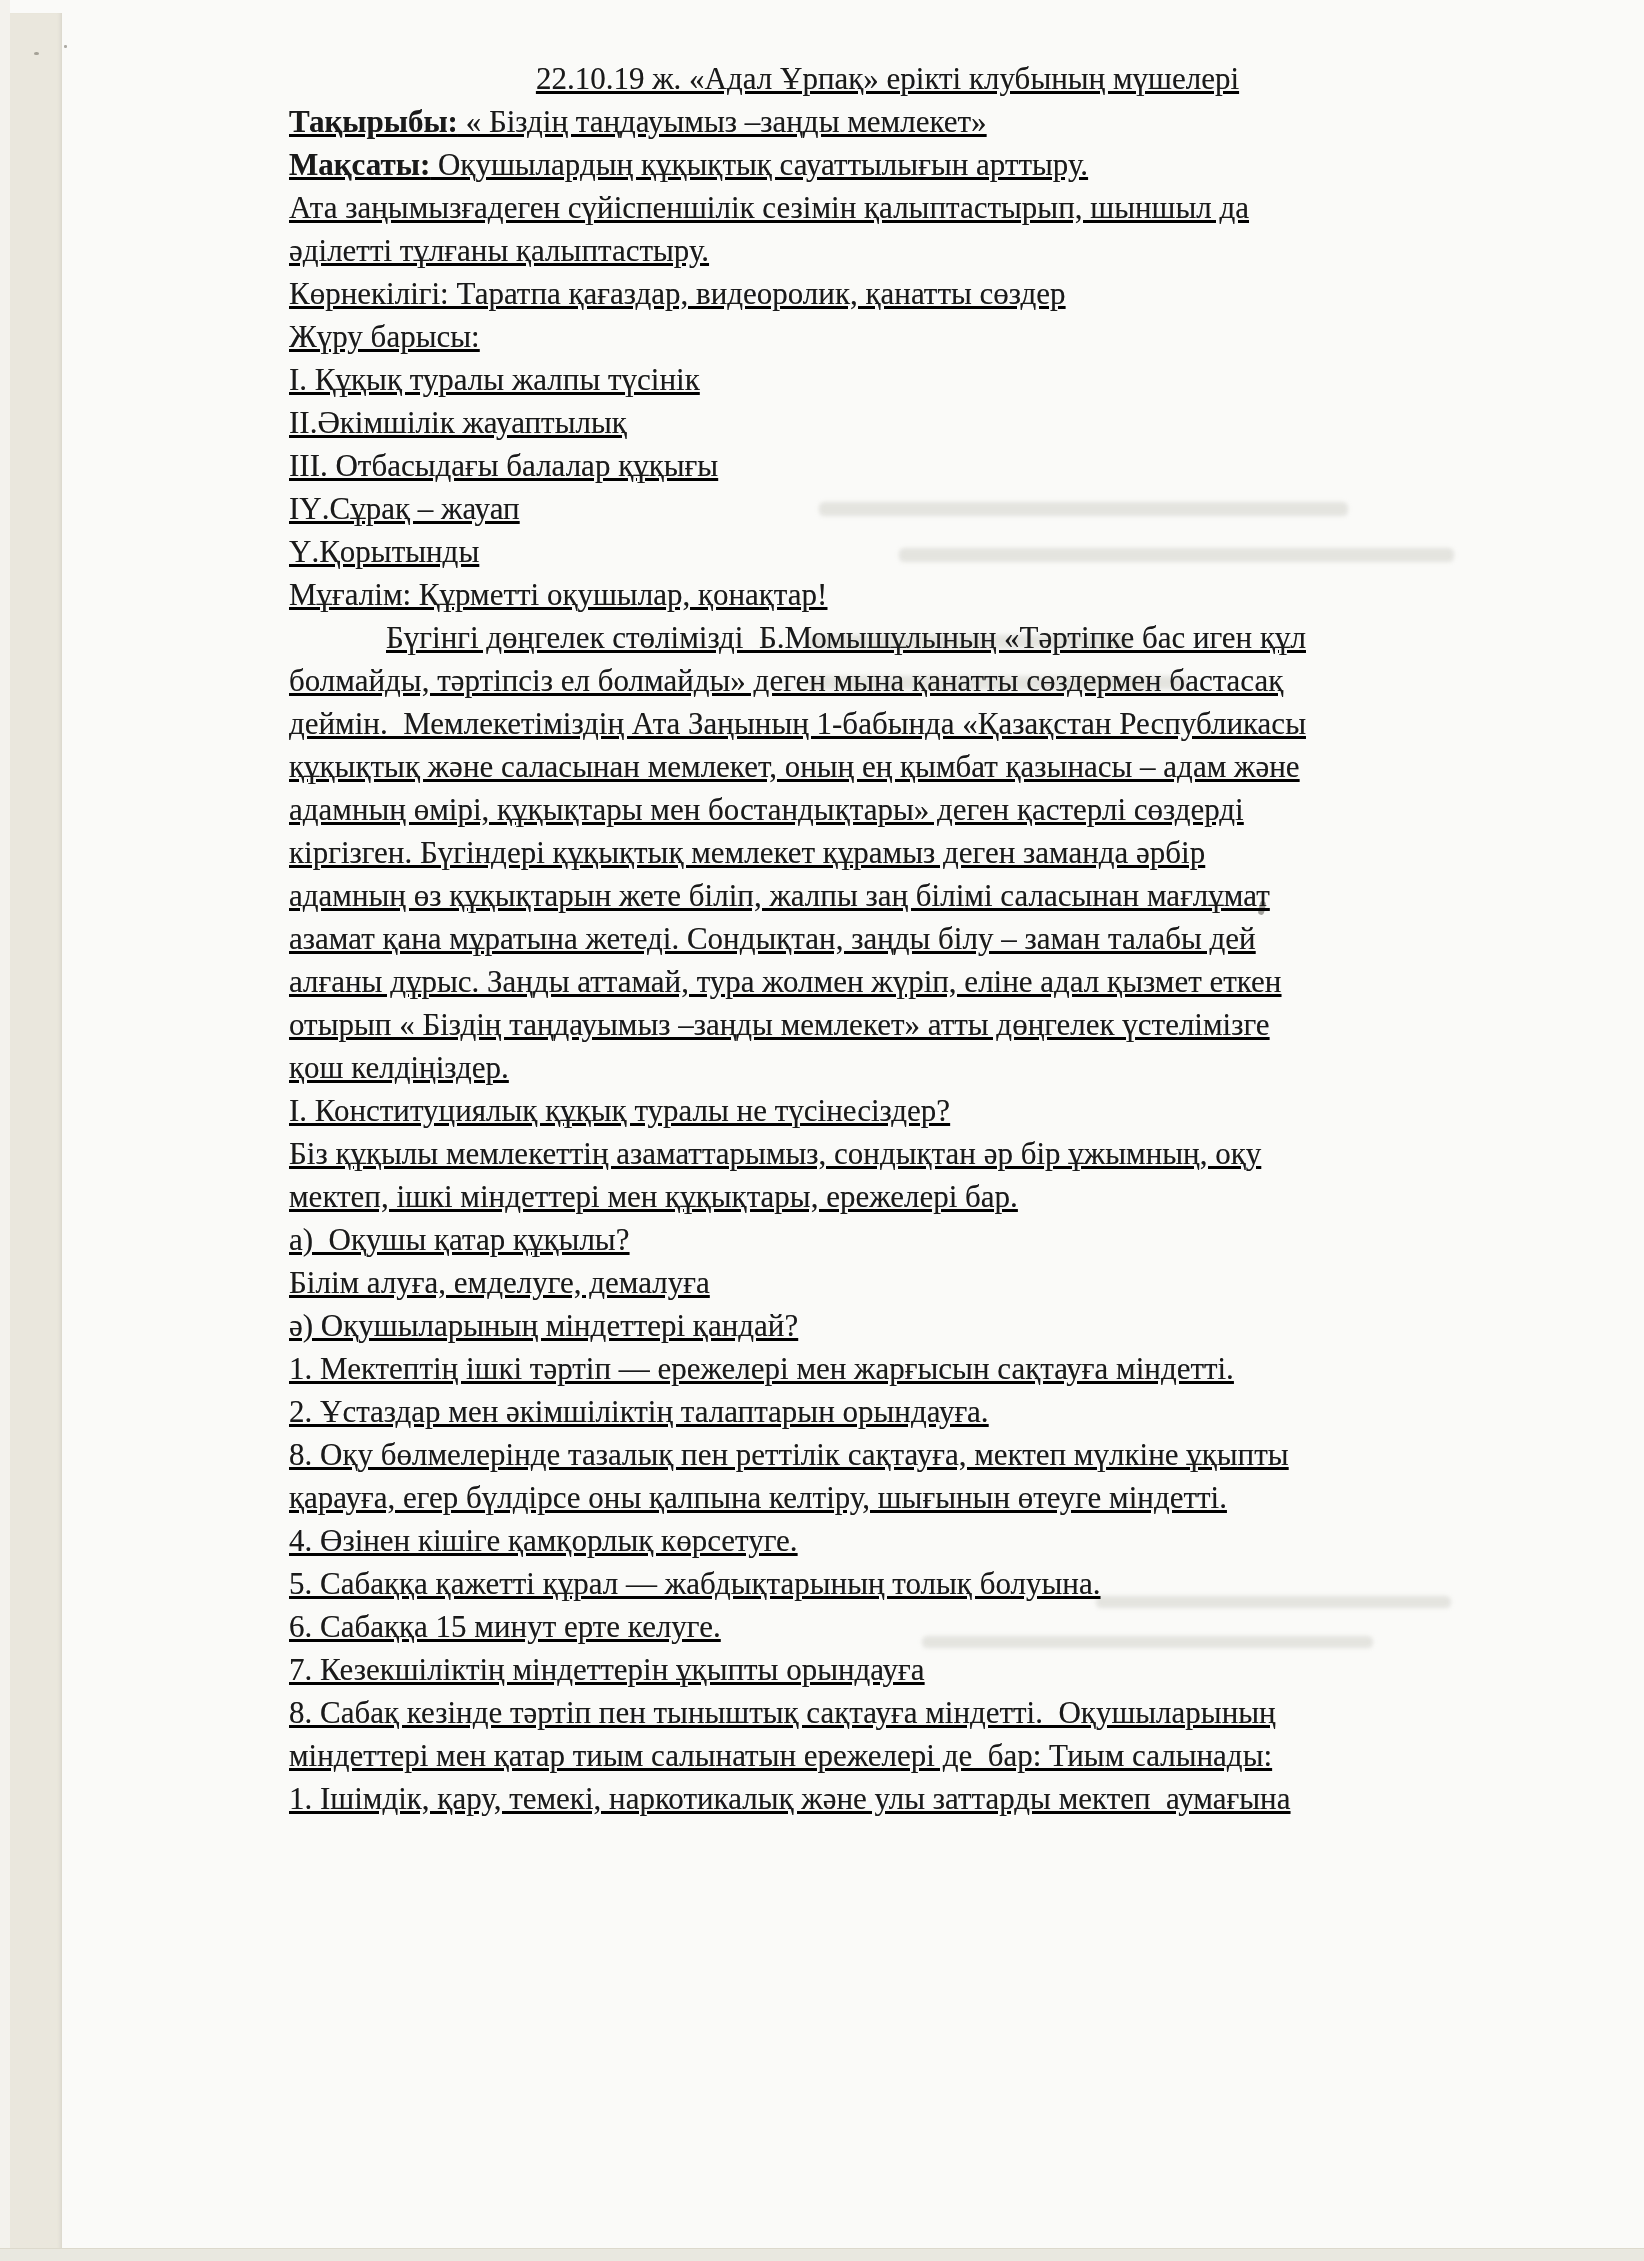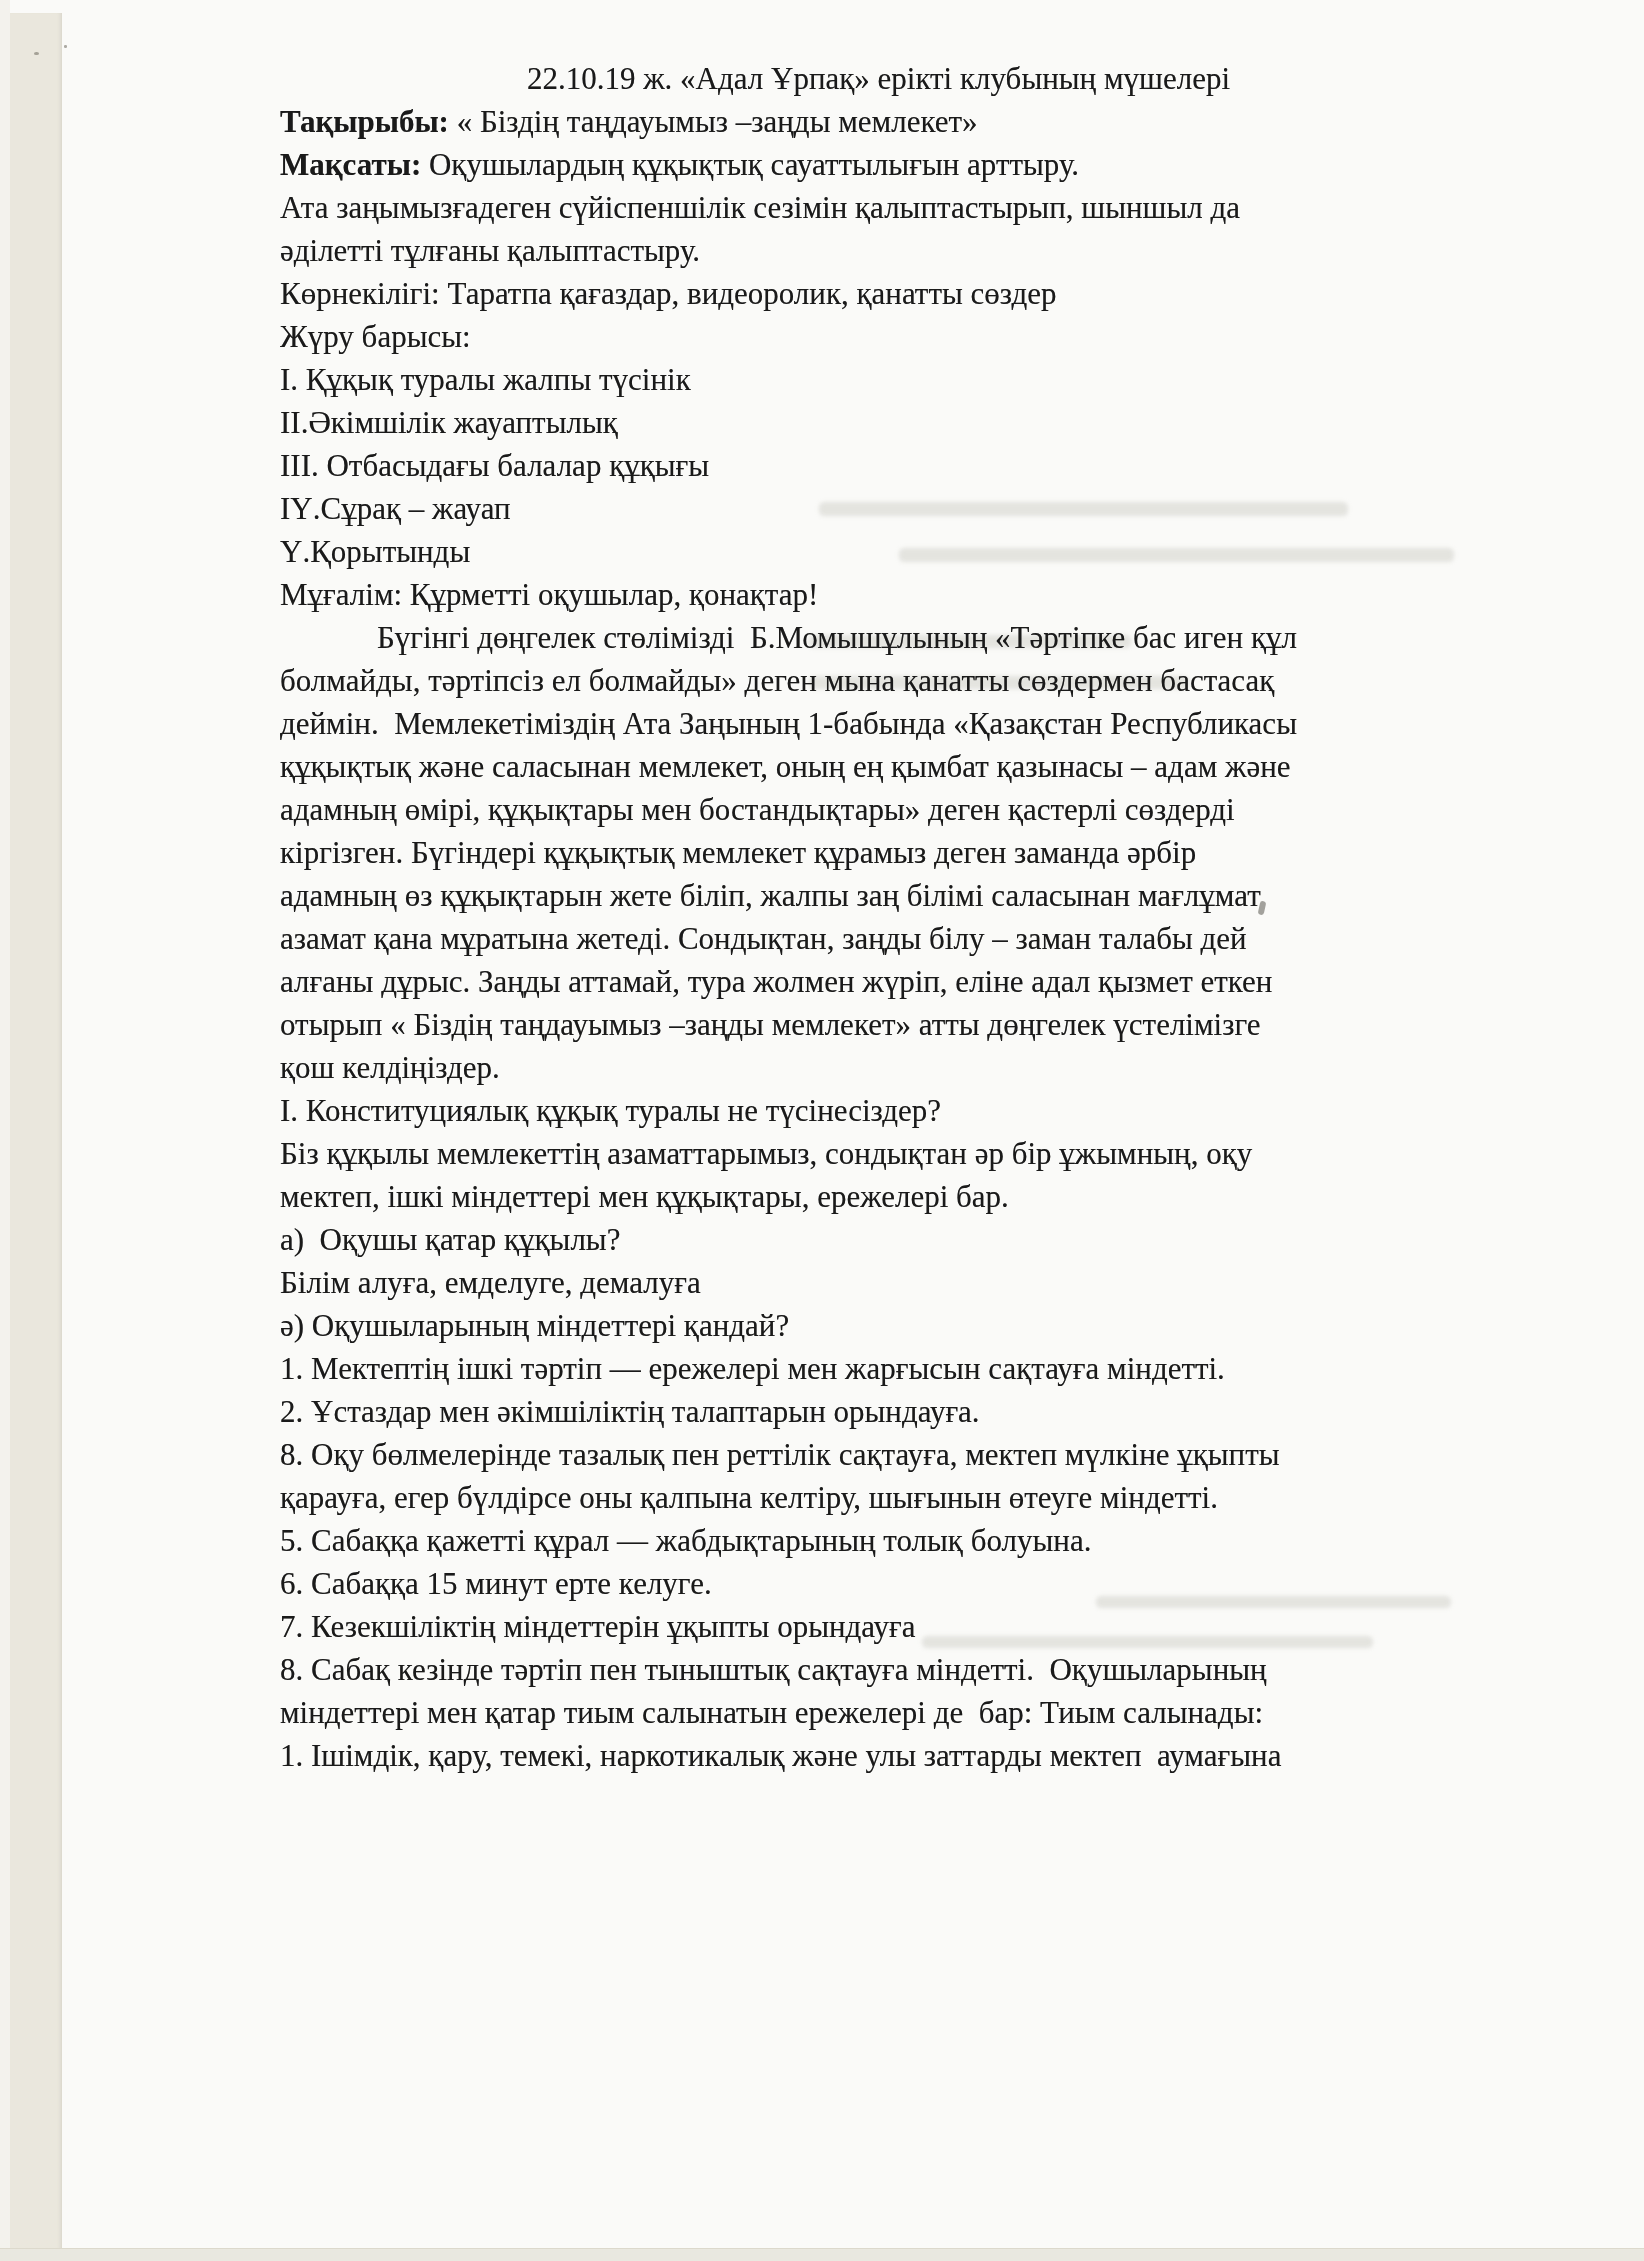--- a/index.html
+++ b/index.html
@@ -25,23 +25,24 @@
   }
   .edge-bottom-band {
     position: absolute; left: 0; bottom: 0; width: 100%; height: 11.6px;
     background: #e9e8e0;
     border-top: 1.9px solid #dcd9cc;
   }
 
   
   .content {
     position: absolute;
-    left: 280px;
+    left: 289px;
     top: 57px;
     width: 1197px;
+    text-decoration: underline;
   }
   .ln {
     font-size: 31px;
     line-height: 43px;
     color: #1a1a1a;
     white-space: pre;
     text-shadow: 0 0 0.6px rgba(20,20,20,0.45);
   }
   .center { text-align: center; }
   .gap { }
@@ -129,20 +130,21 @@
     <div class="ln">Біз құқылы мемлекеттің азаматтарымыз, сондықтан әр бір ұжымның, оқу</div>
     <div class="ln">мектеп, ішкі міндеттері мен құқықтары, ережелері бар.</div>
     <div class="ln">а)  Оқушы қатар құқылы?</div>
     <div class="ln">Білім алуға, емделуге, демалуға</div>
     <div class="ln">ә) Оқушыларының міндеттері қандай?</div>
 
     <div class="ln">1. Мектептің ішкі тәртіп — ережелері мен жарғысын сақтауға міндетті.</div>
     <div class="ln">2. Ұстаздар мен әкімшіліктің талаптарын орындауға.</div>
     <div class="ln">8. Оқу бөлмелерінде тазалық пен реттілік сақтауға, мектеп мүлкіне ұқыпты</div>
     <div class="ln">қарауға, егер бүлдірсе оны қалпына келтіру, шығынын өтеуге міндетті.</div>
+    <div class="ln">4. Өзінен кішіге қамқорлық көрсетуге.</div>
     <div class="ln">5. Сабаққа қажетті құрал — жабдықтарының толық болуына.</div>
     <div class="ln">6. Сабаққа 15 минут ерте келуге.</div>
     <div class="ln">7. Кезекшіліктің міндеттерін ұқыпты орындауға</div>
     <div class="ln">8. Сабақ кезінде тәртіп пен тыныштық сақтауға міндетті.  Оқушыларының</div>
     <div class="ln">міндеттері мен қатар тиым салынатын ережелері де  бар: Тиым салынады:</div>
     <div class="ln">1. Ішімдік, қару, темекі, наркотикалық және улы заттарды мектеп  аумағына</div>
 
   </div>
 </div>
 

